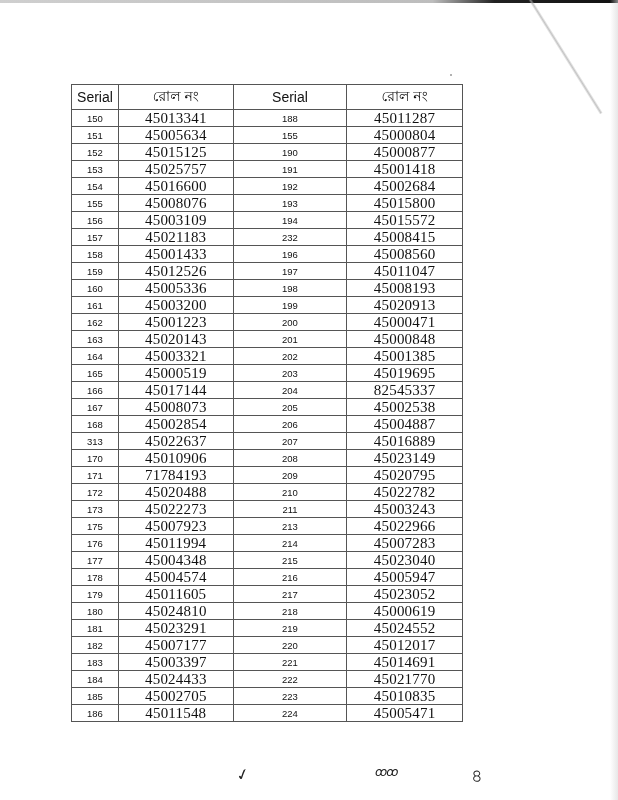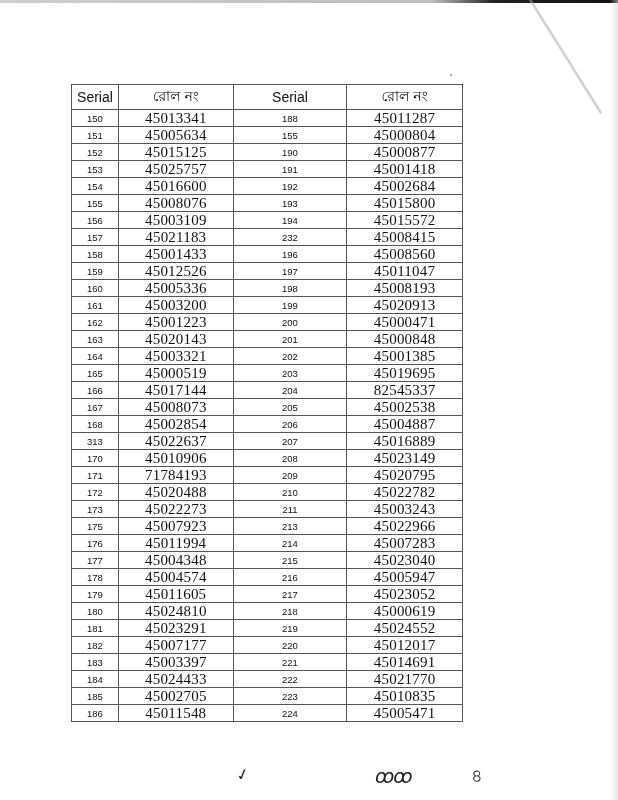--- a/index.html
+++ b/index.html
@@ -51,21 +51,21 @@
     padding-top: 2px;
   }
   td.roll {
     font-family: "Liberation Serif", serif;
     font-size: 15px;
     line-height: 15px;
     letter-spacing: 0.2px;
   }
   .marks { position: absolute; top: 765px; font-family: "DejaVu Sans", sans-serif; color: #222; }
   .mark-check { left: 236px; font-size: 16px; transform: rotate(-15deg); }
-  .mark-sign { left: 375px; font-size: 19px; font-style: italic; letter-spacing: -1px; }
+  .mark-sign { left: 375px; font-size: 12px; font-style: italic; letter-spacing: -1px; }
   .mark-page { left: 471px; top: 762px; font-size: 18px; }
   .dot { position: absolute; left: 450px; top: 74px; width: 2px; height: 2px; background: #999; border-radius: 1px; }
 </style>
 </head>
 <body>
 
 <div class="top-edge"></div>
 <div class="fold-line"></div>
 <div class="right-shade"></div>
 <div class="dot"></div>

